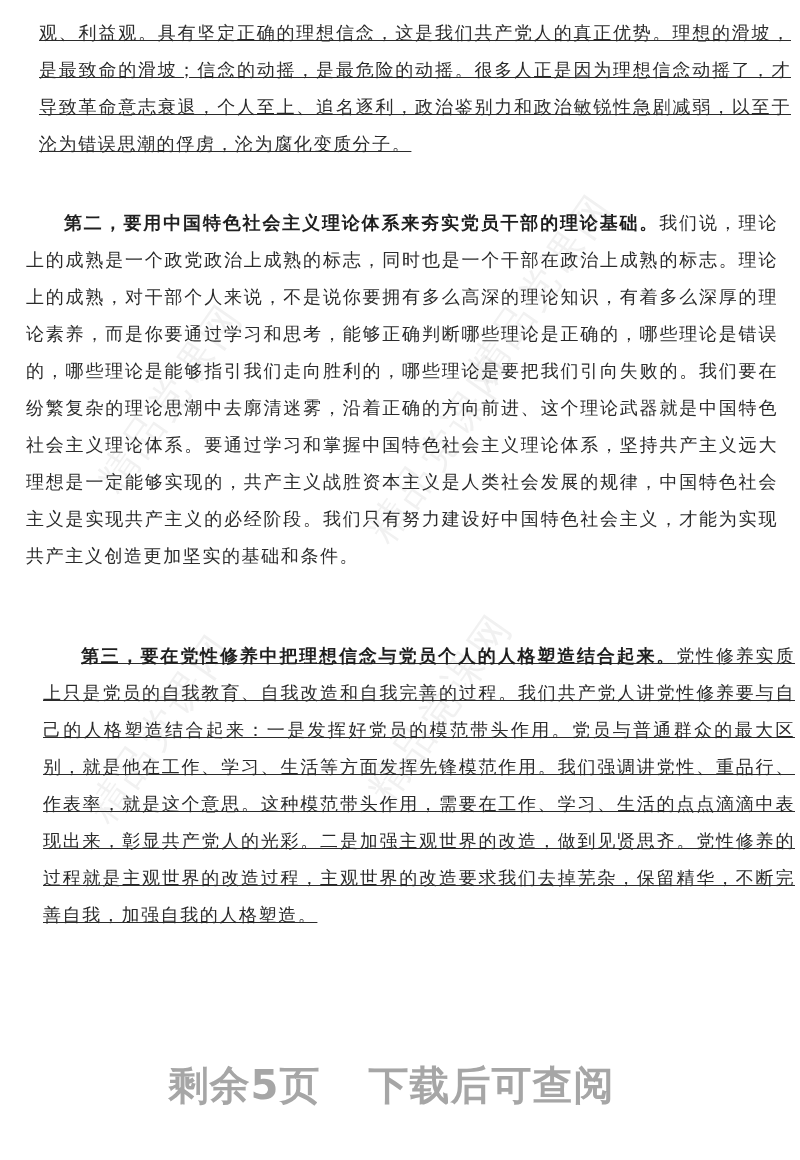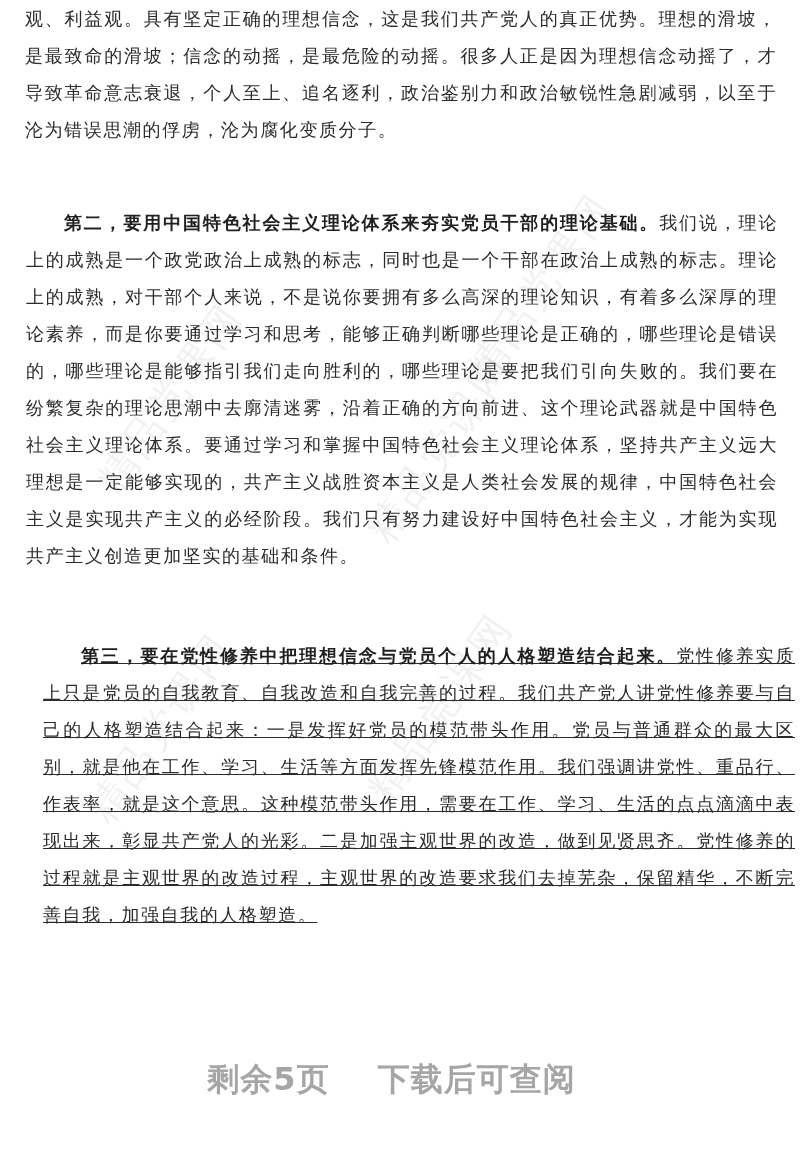--- a/index.html
+++ b/index.html
@@ -21,36 +21,36 @@
   #p3 { top: 619px; }
   .watermark {
     position: absolute; font-size: 40px; color: rgba(150,150,150,0.13);
     transform: rotate(-55deg); transform-origin: center; white-space: nowrap;
     letter-spacing: 4px; pointer-events: none;
     font-family: "DejaVu Sans", "Liberation Sans", sans-serif;
   }
   .footer-note {
     position: absolute; left: 0; width: 783px; top: 1058px; text-align: center;
     font-family: "DejaVu Sans", "Liberation Sans", sans-serif;
-    font-weight: bold; font-size: 32px; color: #a6a6a6; letter-spacing: 1px;
+    font-weight: bold; font-size: 40px; color: #a6a6a6; letter-spacing: 1px;
   }
   .footer-note .gap { display: inline-block; width: 48px; }
 </style>
 </head>
 <body>
 
 <div class="page">
 
   <div class="watermark" style="left:60px; top:370px;">精品党课网</div>
   <div class="watermark" style="left:330px; top:420px;">精品党课网</div>
   <div class="watermark" style="left:430px; top:260px;">精品党课网</div>
   <div class="watermark" style="left:50px; top:700px;">精品党课网</div>
   <div class="watermark" style="left:330px; top:680px;">精品党课网</div>
 
-  <p class="para" id="p1" style="margin:0;">
+  <p class="para" id="p1" style="margin:14px;text-decoration:underline;">
     <span>观、利益观。具有坚定正确的理想信念，这是我们共产党人的真正优势。理想的滑坡，是最致命的滑坡；信念的动摇，是最危险的动摇。很多人正是因为理想信念动摇了，才导致革命意志衰退，个人至上、追名逐利，政治鉴别力和政治敏锐性急剧减弱，以至于沦为错误思潮的俘虏，沦为腐化变质分子。</span>
   </p>
 
   <p class="para indent" id="p2" style="margin:1px;">
     <b>第二，要用中国特色社会主义理论体系来夯实党员干部的理论基础。</b><span>我们说，理论上的成熟是一个政党政治上成熟的标志，同时也是一个干部在政治上成熟的标志。理论上的成熟，对干部个人来说，不是说你要拥有多么高深的理论知识，有着多么深厚的理论素养，而是你要通过学习和思考，能够正确判断哪些理论是正确的，哪些理论是错误的，哪些理论是能够指引我们走向胜利的，哪些理论是要把我们引向失败的。我们要在纷繁复杂的理论思潮中去廓清迷雾，沿着正确的方向前进、这个理论武器就是中国特色社会主义理论体系。要通过学习和掌握中国特色社会主义理论体系，坚持共产主义远大理想是一定能够实现的，共产主义战胜资本主义是人类社会发展的规律，中国特色社会主义是实现共产主义的必经阶段。我们只有努力建设好中国特色社会主义，才能为实现共产主义创造更加坚实的基础和条件。</span>
   </p>
 
   <p class="para indent" id="p3" style="margin:18px;text-decoration:underline;">
     <b>第三，要在党性修养中把理想信念与党员个人的人格塑造结合起来。</b><span>党性修养实质上只是党员的自我教育、自我改造和自我完善的过程。我们共产党人讲党性修养要与自己的人格塑造结合起来：一是发挥好党员的模范带头作用。党员与普通群众的最大区别，就是他在工作、学习、生活等方面发挥先锋模范作用。我们强调讲党性、重品行、作表率，就是这个意思。这种模范带头作用，需要在工作、学习、生活的点点滴滴中表现出来，彰显共产党人的光彩。二是加强主观世界的改造，做到见贤思齐。党性修养的过程就是主观世界的改造过程，主观世界的改造要求我们去掉芜杂，保留精华，不断完善自我，加强自我的人格塑造。</span>
   </p>

